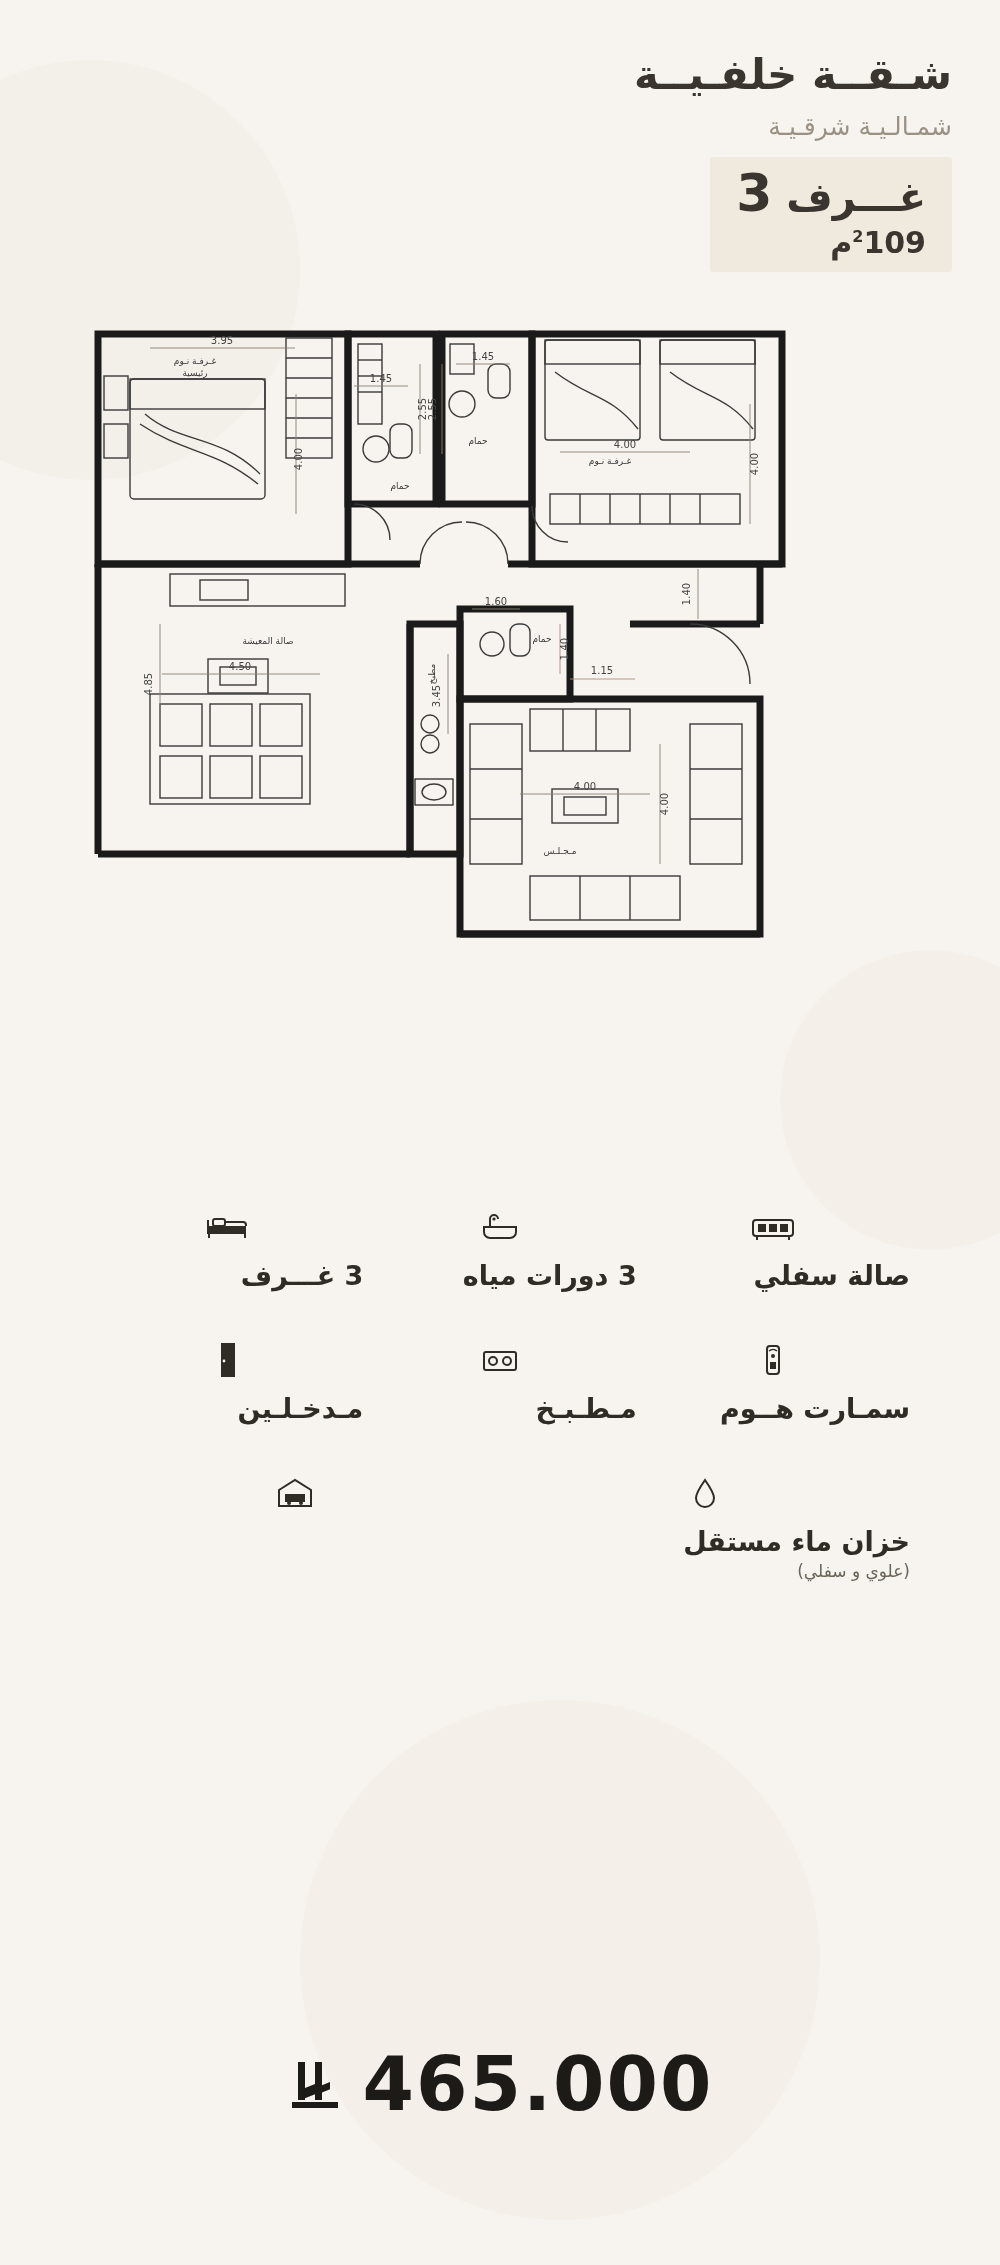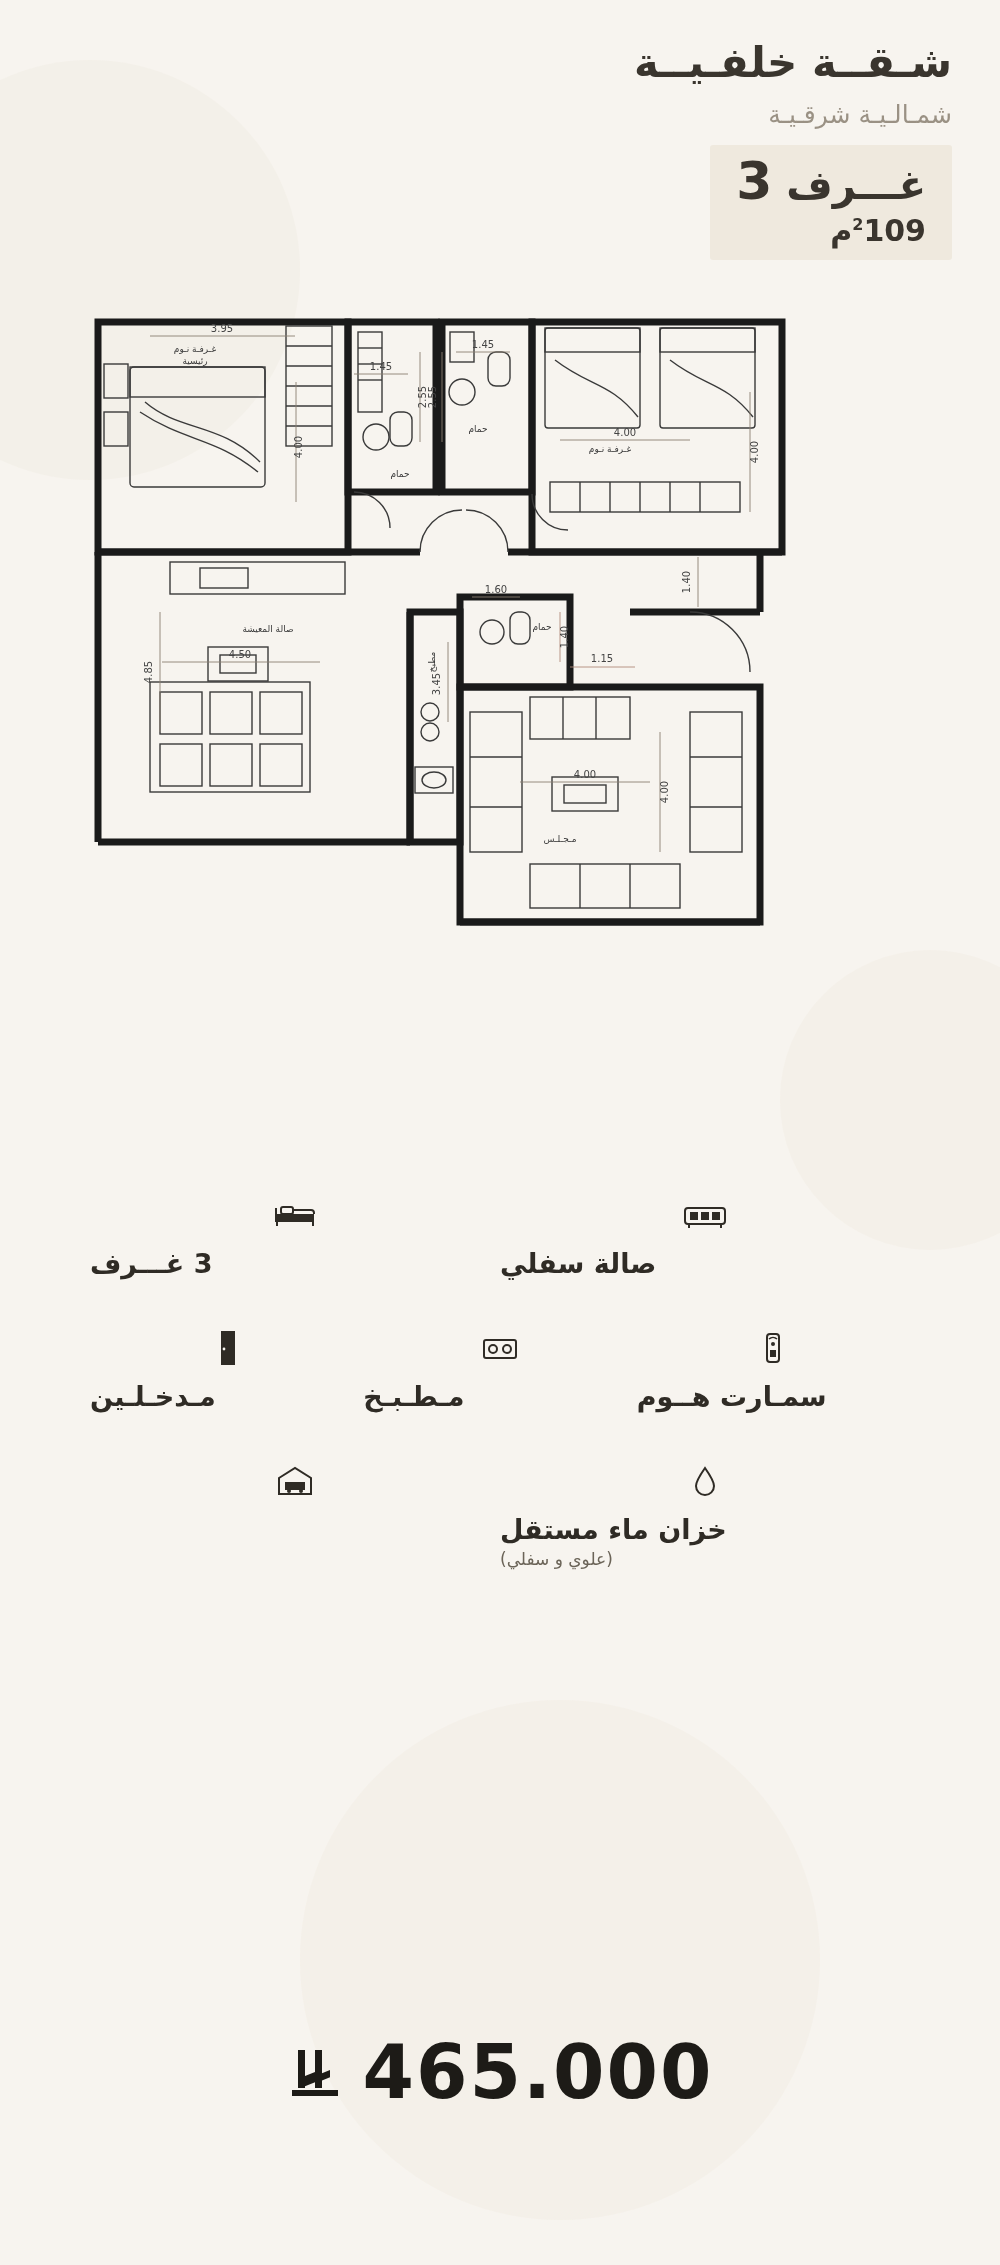--- a/index.html
+++ b/index.html
@@ -13,21 +13,21 @@
   }
   
   .bg-wm{position:absolute;border-radius:50%;background:#f1ece3;opacity:.55;}
   .wm1{width:420px;height:420px;left:-120px;top:60px;}
   .wm2{width:520px;height:520px;left:300px;top:1700px;background:#f2ede4;}
   .wm3{width:300px;height:300px;right:-80px;top:950px;background:#f2ede4;}
 
   .page{position:relative;z-index:2;width:1000px;height:2265px;}
 
   
-  .header{padding:40px 48px 0 72px;text-align:right;}
+  .header{padding:40px 48px 0 72px;text-align:right;margin-top:12px;}
   .title{
     font-size:42px;font-weight:bold;letter-spacing:6px;color:#3a352e;
     line-height:1.1;
   }
   .subtitle{
     margin-top:14px;font-size:25px;letter-spacing:3px;color:#9a9184;
   }
   .badge{
     display:inline-block;margin-top:16px;background:#efe9de;
     padding:10px 26px 12px 26px;border-radius:3px;text-align:right;
@@ -38,21 +38,21 @@
   .badge .area sup{font-size:16px;vertical-align:super;}
 
   
   .plan-wrap{margin:52px auto 0 auto;width:820px;height:820px;position:relative;}
   .plan{position:absolute;inset:0;}
   .plan svg{display:block;}
 
   
   .features{margin:60px auto 0 auto;width:820px;}
   .frow{display:flex;justify-content:space-between;align-items:flex-start;margin-bottom:46px;}
-  .fitem{flex:1;text-align:left;}
+  .fitem{flex:1;text-align:right;}
   .ficon{height:46px;display:flex;align-items:center;justify-content:center;margin-bottom:10px;}
   .flabel{font-size:27px;font-weight:bold;letter-spacing:2px;color:#2f2b25;}
   .fsub{font-size:17px;color:#6b6458;margin-top:4px;}
   .frow.two .fitem{flex:0 0 50%;}
 
   
   .price-bar{
     position:absolute;left:0;right:0;bottom:150px;
     display:flex;align-items:center;justify-content:center;gap:12px;
   }
@@ -266,20 +266,30 @@
               <rect x="18" y="12" width="8" height="8" fill="#2f2b25"></rect>
               <rect x="29" y="12" width="8" height="8" fill="#2f2b25"></rect>
               <line x1="6" y1="24" x2="6" y2="28" stroke="#2f2b25" stroke-width="2"></line>
               <line x1="38" y1="24" x2="38" y2="28" stroke="#2f2b25" stroke-width="2"></line>
             </svg>
         </div>
         <div class="flabel">صالة سفلي</div>
       </div>
       <div class="fitem">
         <div class="ficon">
+          <svg width="40" height="32" viewBox="0 0 40 32">
+              <path d="M4 16h32v5a6 6 0 0 1-6 6H10a6 6 0 0 1-6-6z" fill="none" stroke="#2f2b25" stroke-width="2"></path>
+              <path d="M10 16V8a4 4 0 0 1 8 0" fill="none" stroke="#2f2b25" stroke-width="2"></path>
+              <circle cx="14" cy="8" r="1.6" fill="#2f2b25"></circle>
+            </svg>
+        </div>
+        <div class="flabel">3 دورات مياه</div>
+      </div>
+      <div class="fitem">
+        <div class="ficon">
           <svg width="44" height="30" viewBox="0 0 44 30">
               <path d="M3 22V8" stroke="#2f2b25" stroke-width="2" fill="none"></path>
               <path d="M3 14h38v8H3z" fill="#2f2b25"></path>
               <rect x="8" y="7" width="12" height="7" rx="2" fill="none" stroke="#2f2b25" stroke-width="2"></rect>
               <path d="M20 10h18a3 3 0 0 1 3 3v1" fill="none" stroke="#2f2b25" stroke-width="2"></path>
               <line x1="4" y1="22" x2="4" y2="26" stroke="#2f2b25" stroke-width="2"></line>
               <line x1="40" y1="22" x2="40" y2="26" stroke="#2f2b25" stroke-width="2"></line>
             </svg>
         </div>
         <div class="flabel">3 غـــرف</div>

